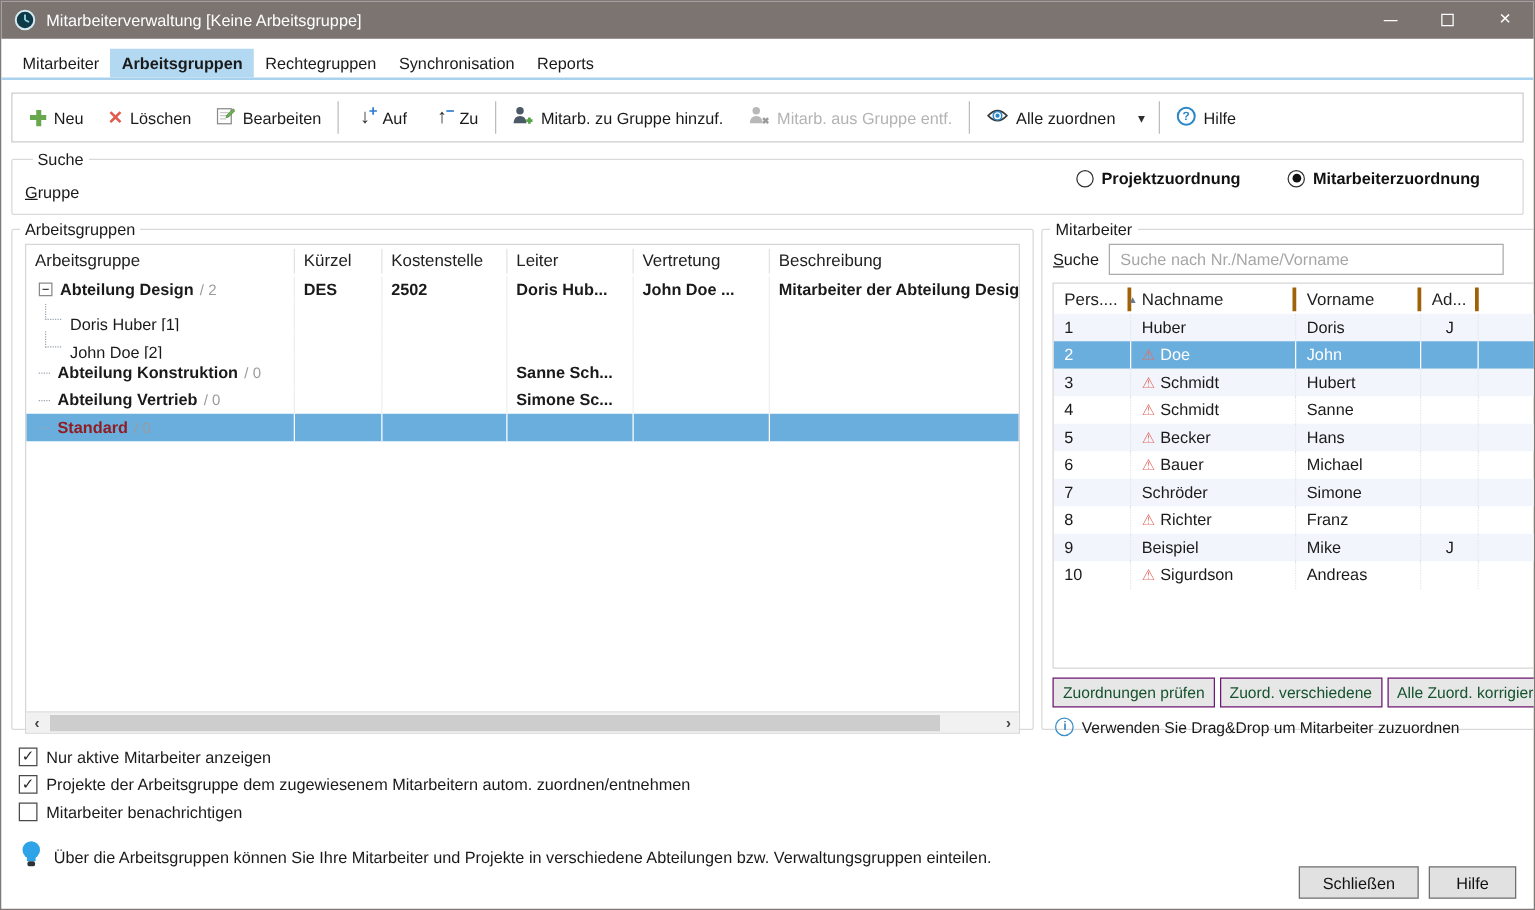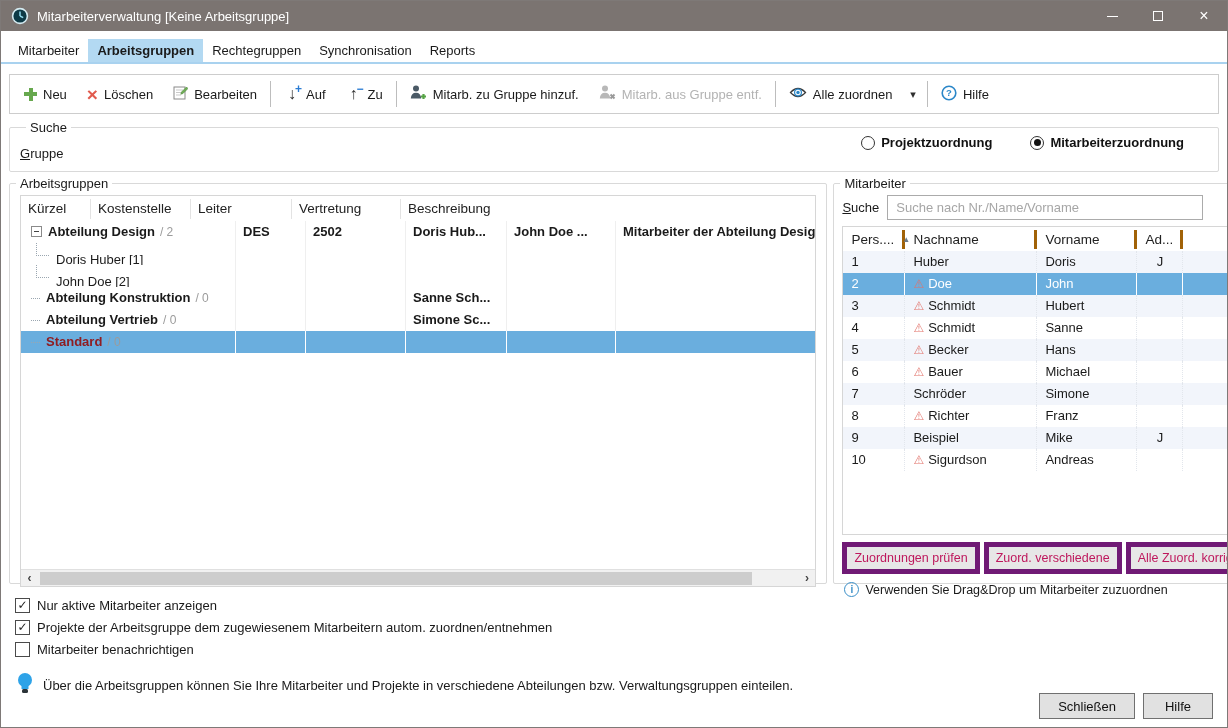--- a/index.html
+++ b/index.html
@@ -86,21 +86,21 @@
   .e1 { width: 62px; } .e2 { width: 132px; } .e3 { width: 100px; } .e4 { width: 46px; text-align: center; } .e5 { flex: 1; border-right: none !important; }
   .sortarr { font-size: 8px; color: #6a7a8a; margin-left: 8px; }
   .emp-row { display: flex; height: 22px; align-items: center; font-size: 13px; color: #1a1a1a; }
   .emp-row:nth-child(odd) { background: #f2f5fb; }
   .emp-row .ec { height: 22px; line-height: 22px; padding-left: 8px; border-right: 1px dotted #e2e6ec; white-space: nowrap; overflow: hidden; }
   .emp-row .e4 { padding-left: 0; }
   .emp-row.sel { background: #6aaede !important; color: #fff; }
   .emp-row.sel .ec { border-right: 1px solid #fff; }
   .warn { color: #e2726a; font-size: 12px; margin-right: 4px; }
   .emp-btns { display: flex; gap: 4px; margin: 7px 8px 0 8px; }
-  .gbtn { font-family: inherit; font-size: 12.5px; color: #be185d; background: #e7e7e7; border: 5px solid #701a75; padding: 4px 7px; white-space: nowrap; cursor: default; }
+  .gbtn { font-family: inherit; font-size: 12.5px; color: #14532d; background: #e7e7e7; border: 1px solid #701a75; padding: 4px 7px; white-space: nowrap; cursor: default; }
   .emp-info { display: flex; align-items: center; gap: 6px; margin: 8px 8px 0 10px; font-size: 12.5px; color: #1a1a1a; }
   .info-ic { width: 15px; height: 15px; min-width: 15px; border-radius: 50%; border: 1px solid #3a8fc8; color: #3a8fc8; font-size: 10px; font-weight: bold; display: inline-flex; align-items: center; justify-content: center; }
 
   
   .checks { margin: 10px 0 0 14px; }
   .chk-row { display: flex; align-items: center; gap: 7px; height: 22px; font-size: 13px; color: #1a1a1a; }
   .cbx { width: 15px; height: 15px; border: 1px solid #4a4a4a; background: #fff; display: inline-flex; align-items: center; justify-content: center; font-size: 12px; color: #222; }
 
   
   .hint { display: flex; align-items: center; gap: 10px; margin: 12px 0 0 16px; font-size: 13px; color: #1a1a1a; }
@@ -221,20 +221,21 @@
           <span>Mitarbeiterzuordnung</span>
         </span>
       </span>
   </fieldset>
 
   <div class="main">
     <fieldset class="wg-box">
       <legend>Arbeitsgruppen</legend>
       <div class="wg-table">
         <div class="wg-h">
+          <span class="hc w1">Arbeitsgruppe</span>
           <span class="hc w2">Kürzel</span>
           <span class="hc w3">Kostenstelle</span>
           <span class="hc w4">Leiter</span>
           <span class="hc w5">Vertretung</span>
           <span class="hc w6">Beschreibung</span>
         </div>
         <div id="wg-body">
             <div class="wg-row grp">
               <span class="wc2 w1"><span class="expbox"></span><span class="nm">Abteilung Design</span><span class="cnt">/ 2</span></span>
               <span class="wc2 w2">DES</span>

